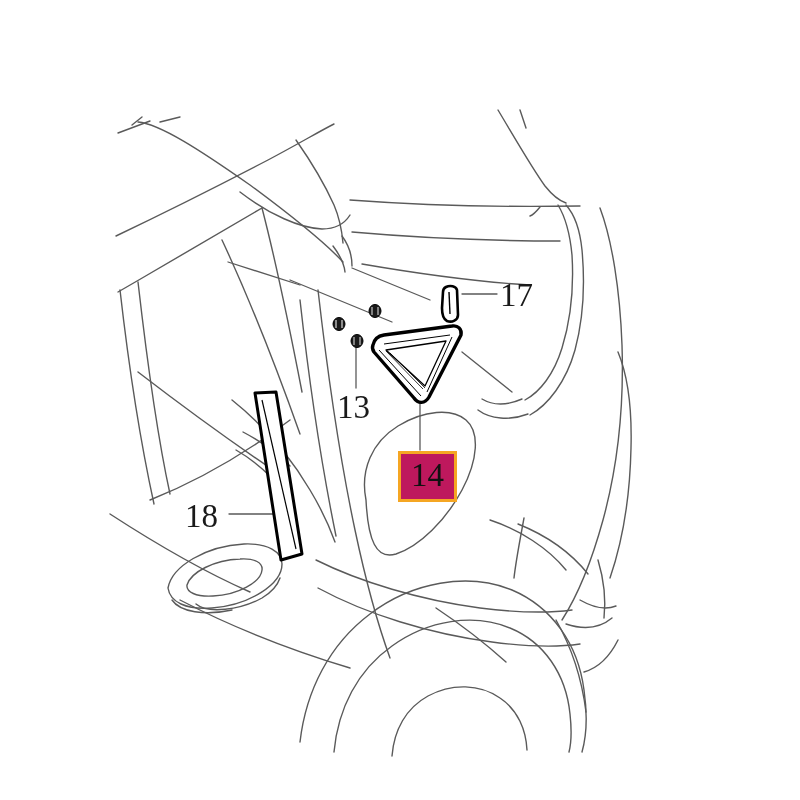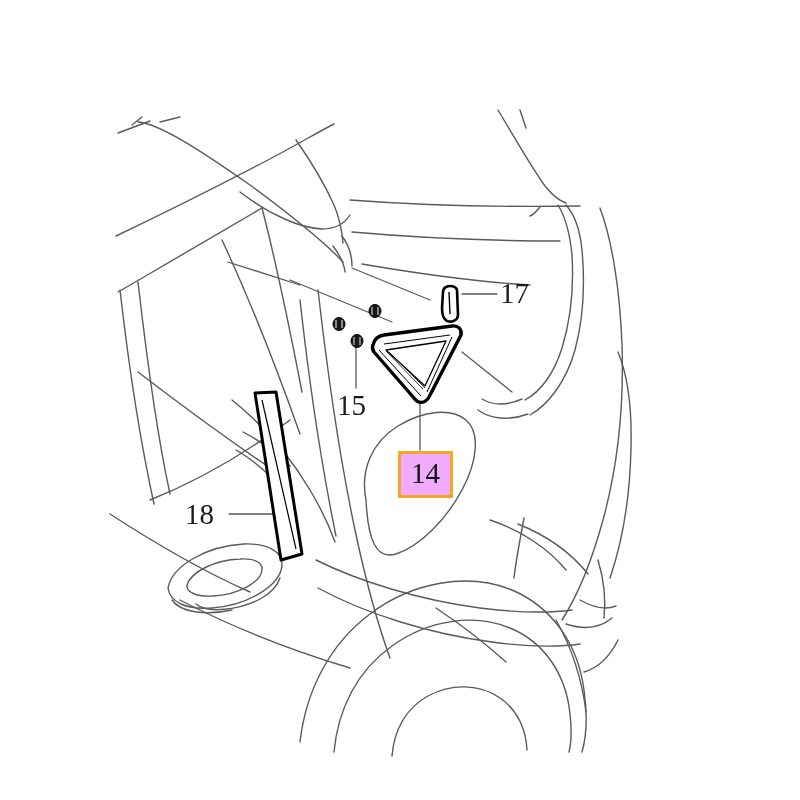--- a/index.html
+++ b/index.html
@@ -18,29 +18,29 @@
   #diagram-svg {
     position: absolute;
     left: 0;
     top: 0;
     width: 800px;
     height: 800px;
   }
   .callout {
     position: absolute;
     font-family: "Liberation Serif", serif;
-    font-size: 29px;
+    font-size: 33px;
     color: #1a1a1a;
     line-height: 1;
     white-space: nowrap;
     user-select: none;
   }
   .callout.highlighted {
     border: 3px solid #F5A623;
-    background: #f0abfc;
+    background: #be185d;
     padding: 5px 10px 7px 10px;
     color: #111111;
   }
   #callout-14 { left: 398px; top: 451px; }
   #callout-15 { left: 337px; top: 391px; }
   #callout-16 { left: 185px; top: 500px; }
   #callout-17 { left: 500px; top: 279px; }
 </style>
 </head>
 <body>
@@ -184,19 +184,19 @@
       <g>
         <ellipse cx="357" cy="341" rx="6" ry="6.5" fill="#1a1a1a" stroke="#000000" stroke-width="1"></ellipse>
         <path d="M354,337 L354,345 M360,337 L360,345" stroke="#ffffff" stroke-width="0.9" fill="none"></path>
       </g>
     </g>
 
   </svg>
 
   <div class="callout highlighted" id="callout-14">14</div>
 
-  <div class="callout" id="callout-15">15</div>
+  <div class="callout" id="callout-15">13</div>
 
   <div class="callout" id="callout-16">18</div>
 
   <div class="callout" id="callout-17">17</div>
 
 </div>
 
 </body></html>

